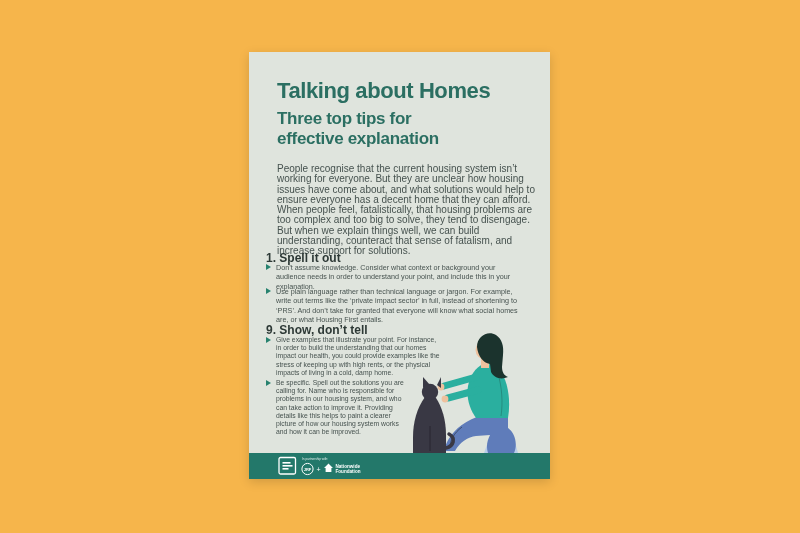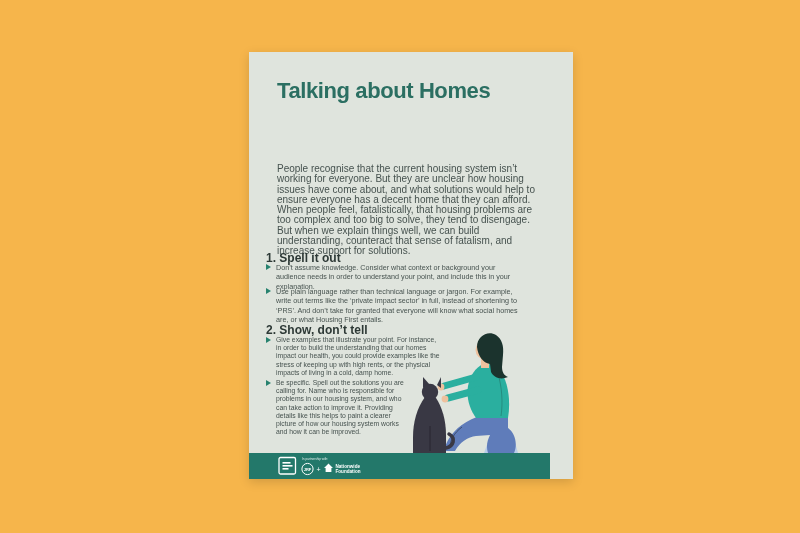--- a/index.html
+++ b/index.html
@@ -5,21 +5,21 @@
   html,body{margin:0;padding:0;}
   body{
     width:800px;height:533px;
     font-family:"Liberation Sans",sans-serif;
     background:#f6b54b;
     -webkit-font-smoothing:antialiased;
   }
   .stage{position:relative;width:800px;height:533px;background:#f6b54b;overflow:hidden;}
   .poster{
     position:absolute;left:249px;top:52px;width:301px;height:427px;
-    background:#dfe4dd;box-shadow:0 3px 10px rgba(0,0,0,.15);overflow:hidden;padding-left:23px;
+    background:#dfe4dd;box-shadow:0 3px 10px rgba(0,0,0,.15);overflow:hidden;
   }
   .title{
     position:absolute;left:28px;top:26px;width:250px;
     font-size:22px;line-height:25px;font-weight:bold;color:#2b6f62;letter-spacing:-.4px;
   }
   .subtitle{
     position:absolute;left:28px;top:57px;width:192px;
     font-size:17px;line-height:19.5px;font-weight:bold;color:#2b6f62;letter-spacing:-.3px;
   }
   .intro{
@@ -50,34 +50,35 @@
   }
   .footer svg{position:absolute;left:28px;top:0;}
 </style>
 </head>
 <body>
 
 <div class="stage">
   <div class="poster">
 
     <div class="title">Talking about Homes</div>
+    <div class="subtitle">Three top tips for effective explanation</div>
     <div class="intro">People recognise that the current housing system isn’t working for everyone. But they are unclear how housing issues have come about, and what solutions would help to ensure everyone has a decent home that they can afford. When people feel, fatalistically, that housing problems are too complex and too big to solve, they tend to disengage. But when we explain things well, we can build understanding, counteract that sense of fatalism, and increase support for solutions.</div>
 
     <div class="sec-heading" style="top:199px">1. Spell it out</div>
 
     <div class="bullet b1" style="top:211px">
       <span class="tri"></span>
       <span>Don’t assume knowledge. Consider what context or background your audience needs in order to understand your point, and include this in your explanation.</span>
     </div>
     <div class="bullet b1" style="top:235px">
       <span class="tri"></span>
       <span>Use plain language rather than technical language or jargon. For example, write out terms like the ‘private impact sector’ in full, instead of shortening to ‘PRS’. And don’t take for granted that everyone will know what social homes are, or what Housing First entails.</span>
     </div>
 
-    <div class="sec-heading" style="top:271px">2. Show, don’t tell</div>
+    <div class="sec-heading" style="top:271px">9. Show, don’t tell</div>
 
     <div class="bullet b2 bw1" style="top:284px">
       <span class="tri"></span>
       <span>Give examples that illustrate your point. For instance, in order to build the understanding that our homes impact our health, you could provide examples like the stress of keeping up with high rents, or the physical impacts of living in a cold, damp home.</span>
     </div>
     <div class="bullet b2 bw2" style="top:327px">
       <span class="tri"></span>
       <span>Be specific. Spell out the solutions you are calling for. Name who is responsible for problems in our housing system, and who can take action to improve it. Providing details like this helps to paint a clearer picture of how our housing system works and how it can be improved.</span>
     </div>
 

